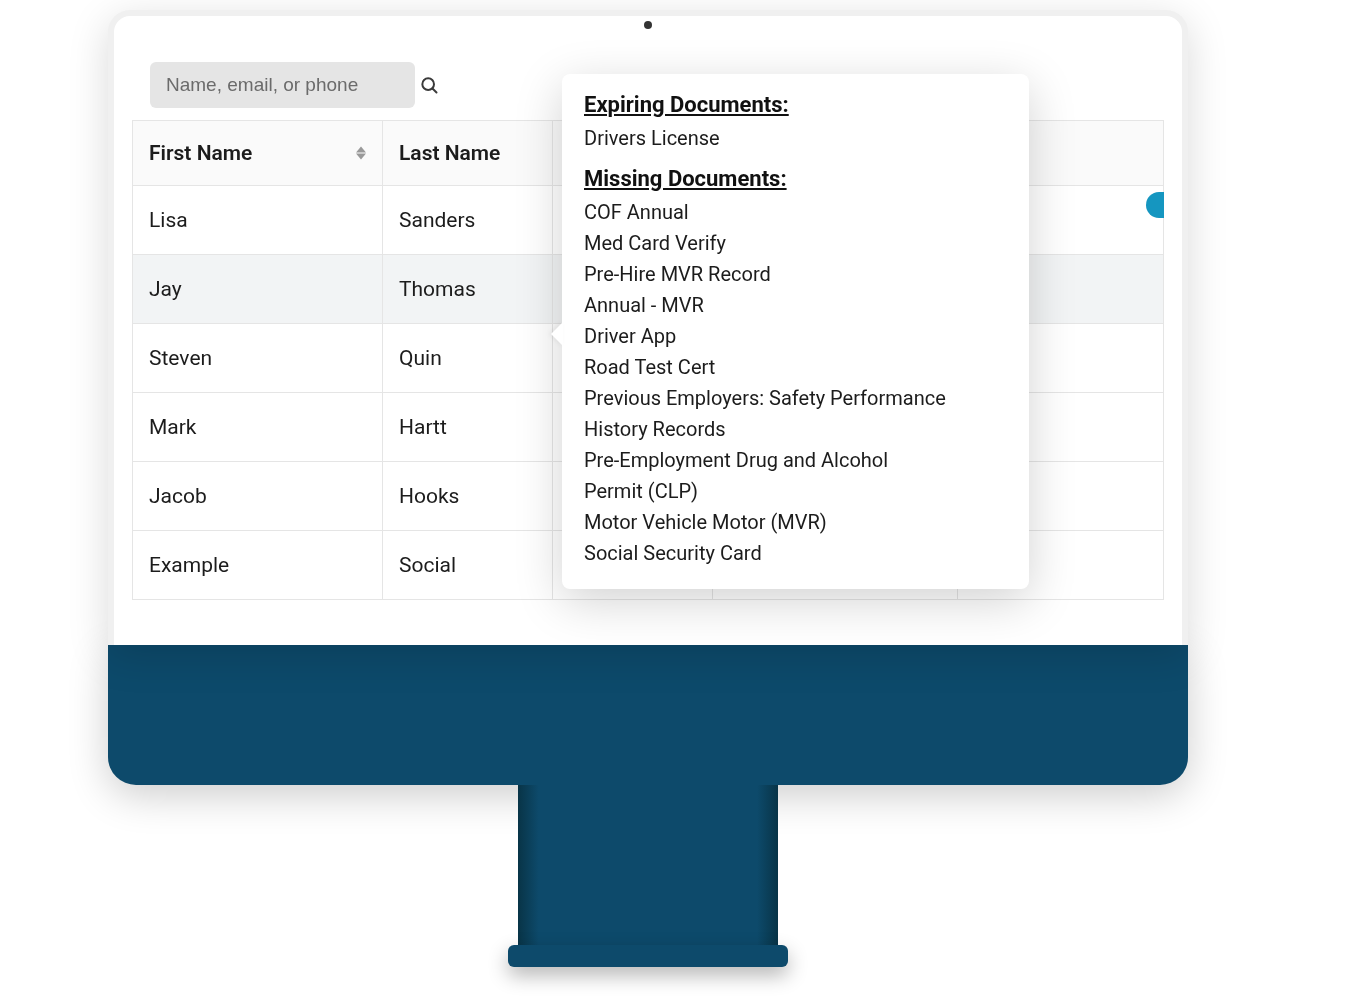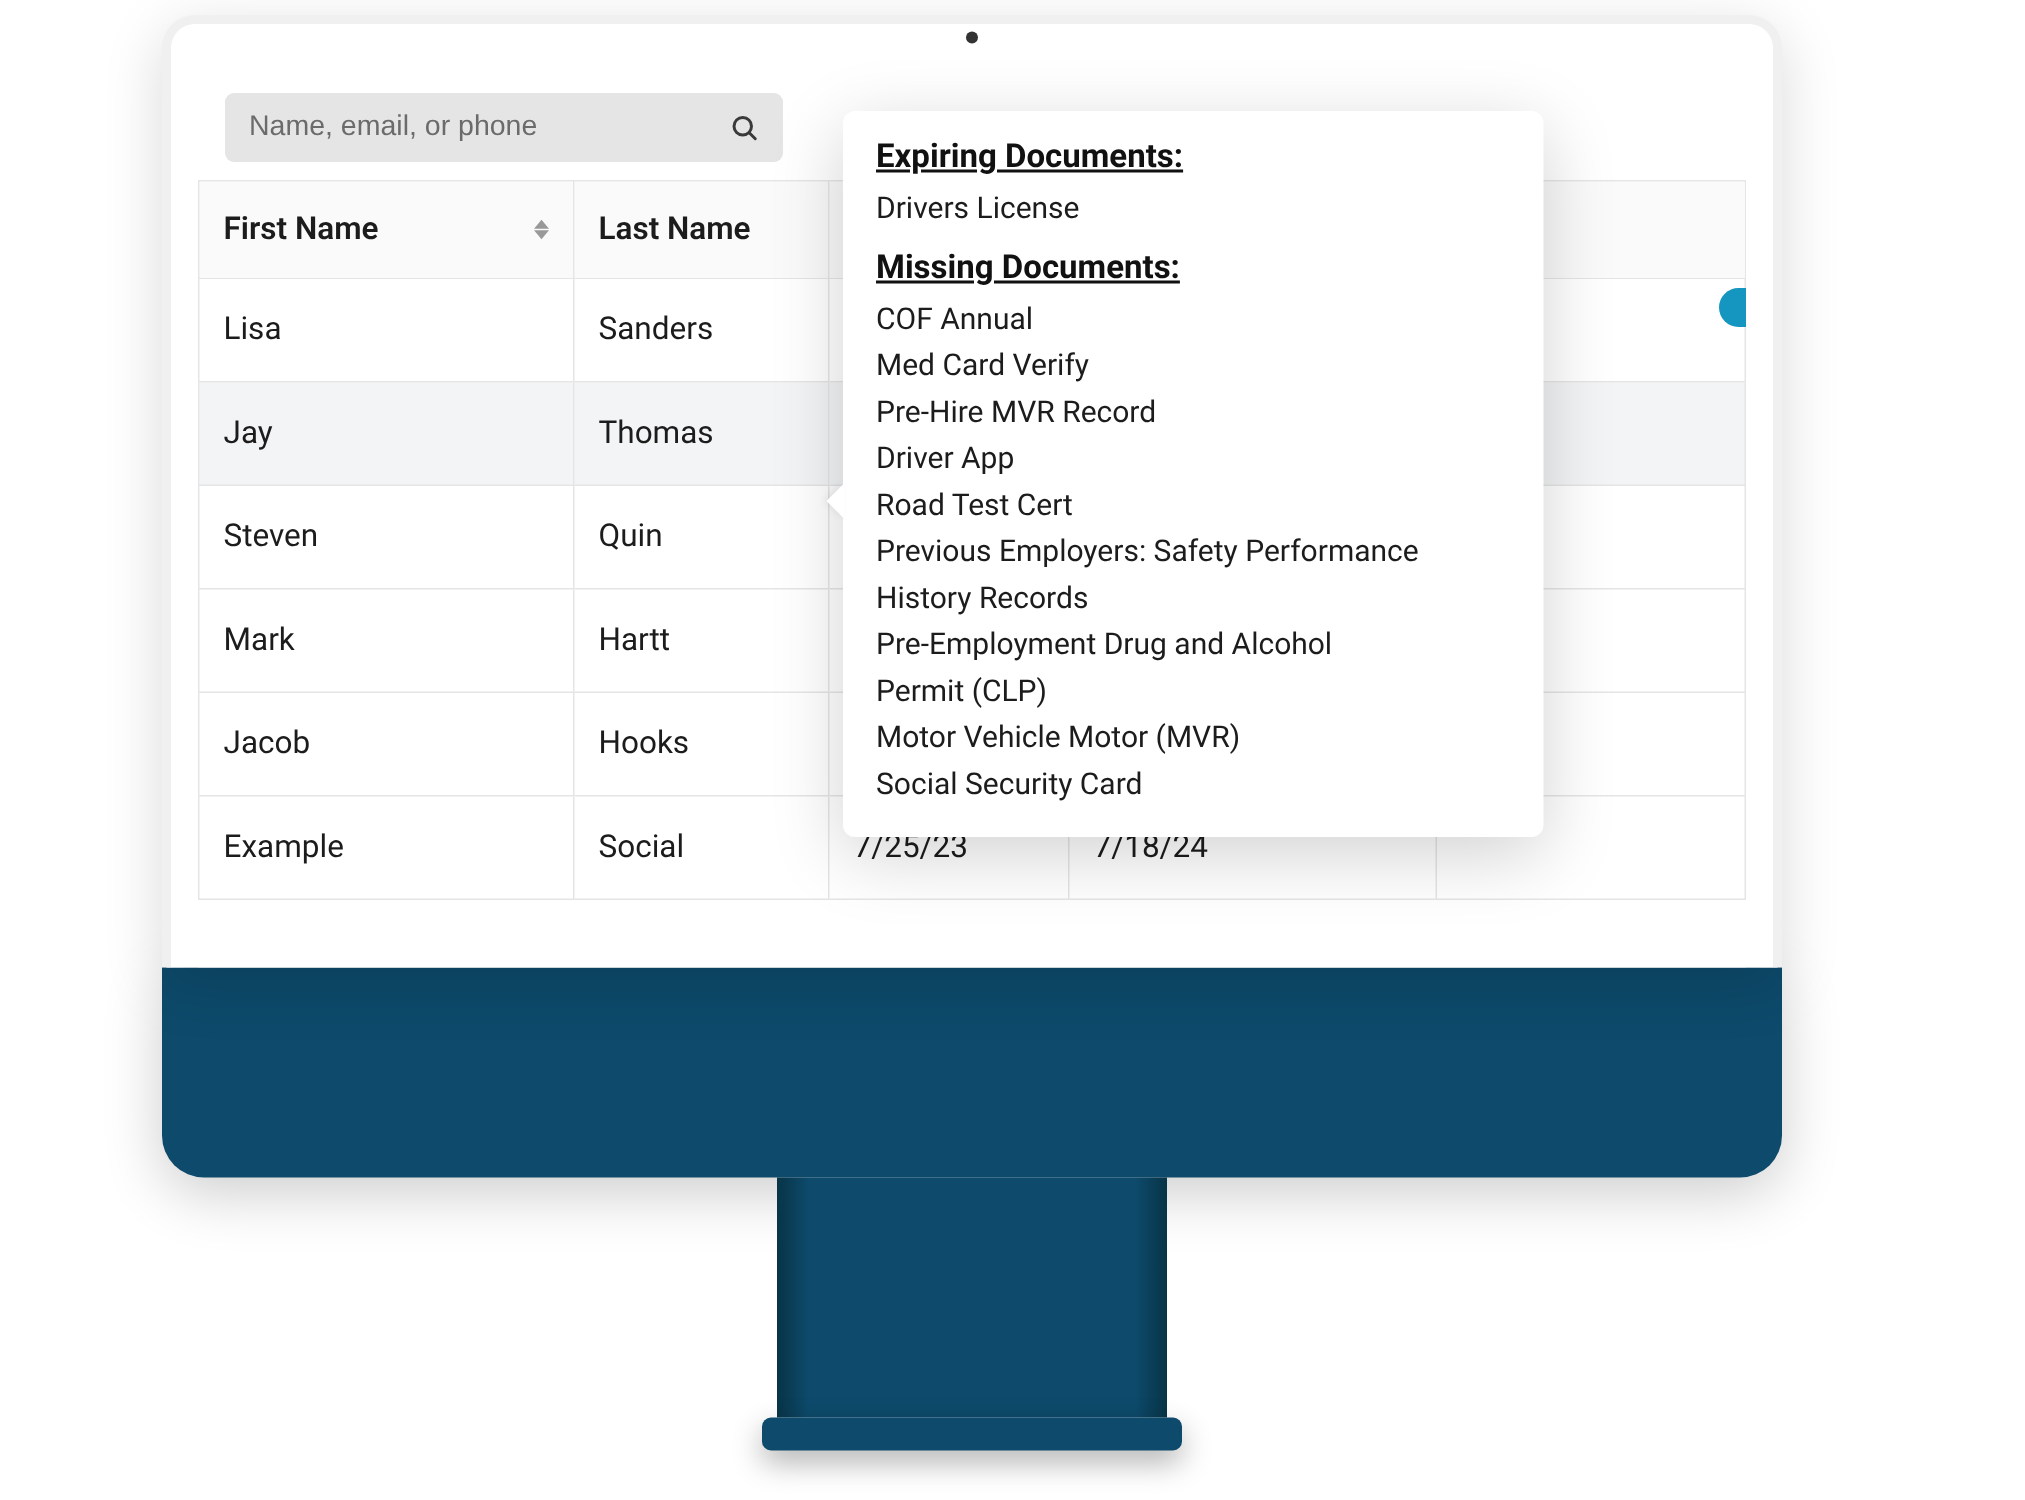--- a/index.html
+++ b/index.html
@@ -75,21 +75,21 @@
     
     .search-wrap {
       padding: 18px 18px 12px 18px;
     }
     .search-box {
       display: inline-flex;
       align-items: center;
       background: #e5e5e5;
       border-radius: 6px;
       padding: 12px 16px;
-      width: 372px;
+      width: 265px;
     }
     .search-box input {
       border: none;
       background: transparent;
       outline: none;
       font-size: 19px;
       color: #6b6b6b;
       flex: 1;
     }
     .search-box input::placeholder {
@@ -302,20 +302,21 @@
         <div class="popover-arrow"></div>
         <h3>Expiring Documents:</h3>
         <div id="expiring-list">
             <div class="doc-line">Drivers License</div>
           </div>
         <h3 class="second">Missing Documents:</h3>
         <div id="missing-list">
             <div class="doc-line">COF Annual</div>
             <div class="doc-line">Med Card Verify</div>
             <div class="doc-line">Pre-Hire MVR Record</div>
+            <div class="doc-line">Annual - MVR</div>
             <div class="doc-line">Driver App</div>
             <div class="doc-line">Road Test Cert</div>
             <div class="doc-line">Previous Employers: Safety Performance History Records</div>
             <div class="doc-line">Pre-Employment Drug and Alcohol</div>
             <div class="doc-line">Permit (CLP)</div>
             <div class="doc-line">Motor Vehicle Motor (MVR)</div>
             <div class="doc-line">Social Security Card</div>
           </div>
       </div>
 

